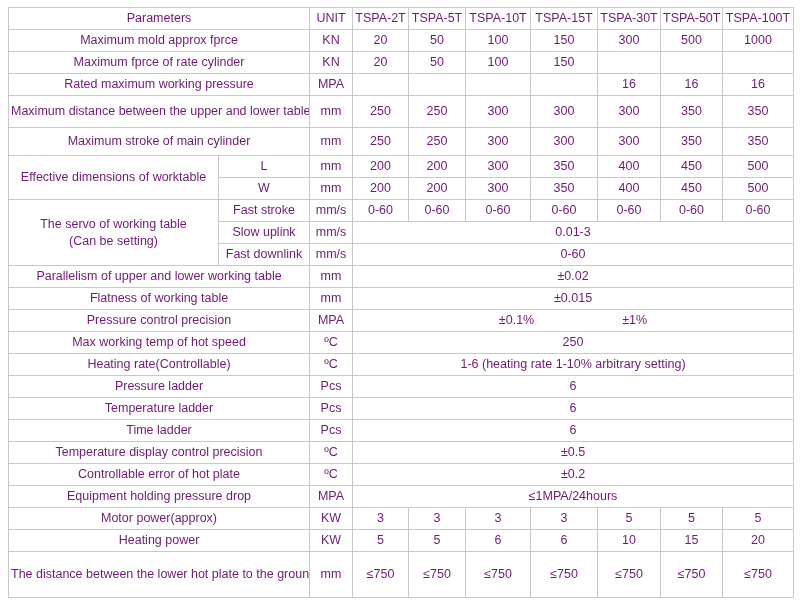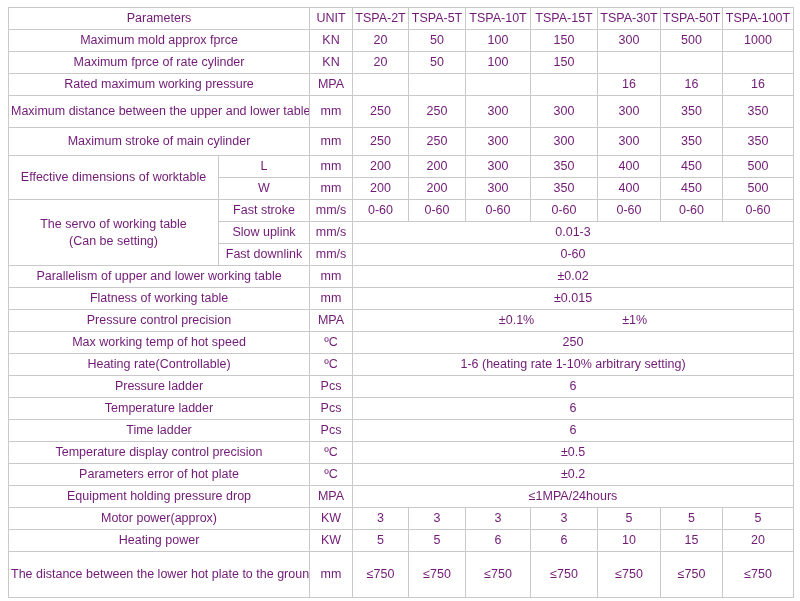--- a/index.html
+++ b/index.html
@@ -238,21 +238,21 @@
     <td colspan="7">6</td>
   </tr>
 
   <tr class="r">
     <td colspan="2">Temperature display control precision</td>
     <td>ºC</td>
     <td colspan="7">±0.5</td>
   </tr>
 
   <tr class="r">
-    <td colspan="2">Parameters error of hot plate</td>
+    <td colspan="2">Controllable error of hot plate</td>
     <td>ºC</td>
     <td colspan="7">±0.2</td>
   </tr>
 
   <tr class="r">
     <td colspan="2">Equipment holding pressure drop</td>
     <td>MPA</td>
     <td colspan="7">≤1MPA/24hours</td>
   </tr>
 

